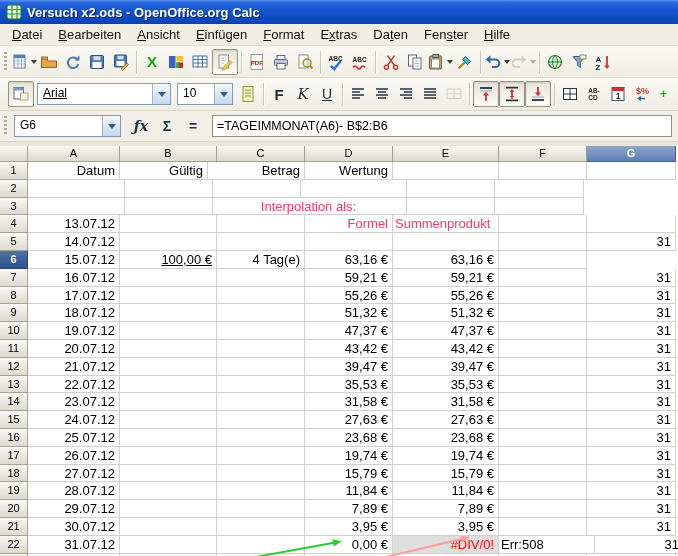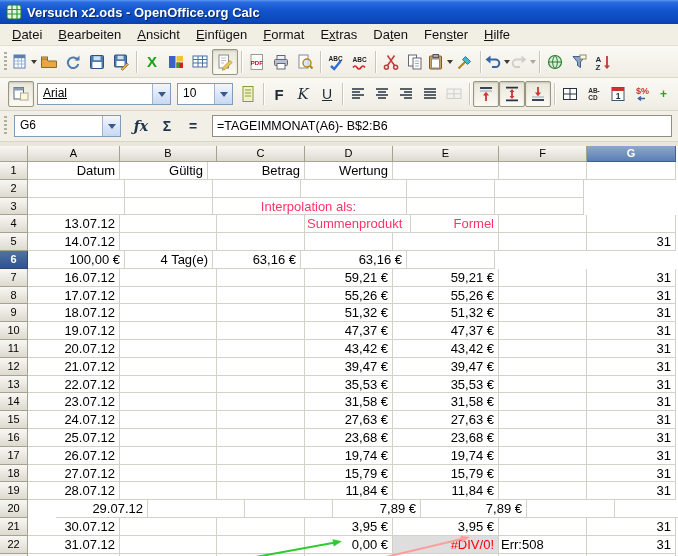--- a/index.html
+++ b/index.html
@@ -501,38 +501,39 @@
         <div class="cell" style="width: 88px;"></div>
         <div class="cell" style="text-align: center; color: rgb(255, 51, 102); width: 194px;">Interpolation als:</div>
         <div class="cell" style="width: 88px;"></div>
         <div class="cell" style="width: 89px;"></div>
       </div>
       <div class="row">
         <div class="rh">4</div>
         <div class="cell" style="width: 92px;">13.07.12</div>
         <div class="cell" style="width: 97px;"></div>
         <div class="cell" style="width: 88px;"></div>
+        <div class="cell" style="color: rgb(255, 51, 102); width: 88px;">Formel</div>
         <div class="cell" style="text-align: left; color: rgb(255, 51, 102); width: 106px;">Summenprodukt</div>
-        <div class="cell" style="color: rgb(255, 51, 102); width: 88px;">Formel</div>
         <div class="cell" style="width: 88px;"></div>
         <div class="cell" style="width: 89px;"></div>
       </div>
       <div class="row">
         <div class="rh">5</div>
         <div class="cell" style="width: 92px;">14.07.12</div>
         <div class="cell" style="width: 97px;"></div>
         <div class="cell" style="width: 88px;"></div>
         <div class="cell" style="width: 88px;"></div>
         <div class="cell" style="width: 106px;"></div>
         <div class="cell" style="width: 88px;"></div>
         <div class="cell" style="width: 89px;">31</div>
       </div>
       <div class="row">
         <div class="rh sel">6</div>
-        <div class="cell" style="width: 97px;">100,00 €</div>
+        <div class="cell" style="width: 92px;">15.07.12</div>
+        <div class="cell" style="width: 97px; text-decoration: underline;">100,00 €</div>
         <div class="cell" style="width: 88px;">4 Tag(e)</div>
         <div class="cell" style="width: 88px;">63,16 €</div>
         <div class="cell" style="width: 106px;">63,16 €</div>
         <div class="cell" style="width: 88px;"></div>
       </div>
       <div class="row">
         <div class="rh">7</div>
         <div class="cell" style="width: 92px;">16.07.12</div>
         <div class="cell" style="width: 97px;"></div>
         <div class="cell" style="width: 88px;"></div>
@@ -656,21 +657,21 @@
         <div class="cell" style="width: 92px;">28.07.12</div>
         <div class="cell" style="width: 97px;"></div>
         <div class="cell" style="width: 88px;"></div>
         <div class="cell" style="width: 88px;">11,84 €</div>
         <div class="cell" style="width: 106px;">11,84 €</div>
         <div class="cell" style="width: 88px;"></div>
         <div class="cell" style="width: 89px;">31</div>
       </div>
       <div class="row">
         <div class="rh">20</div>
-        <div class="cell" style="width: 92px; margin-left: 28px;">29.07.12</div>
+        <div class="cell" style="width: 92px;">29.07.12</div>
         <div class="cell" style="width: 97px;"></div>
         <div class="cell" style="width: 88px;"></div>
         <div class="cell" style="width: 88px;">7,89 €</div>
         <div class="cell" style="width: 106px;">7,89 €</div>
         <div class="cell" style="width: 88px;"></div>
         <div class="cell" style="width: 89px;">31</div>
       </div>
       <div class="row">
         <div class="rh">21</div>
         <div class="cell" style="width: 92px;">30.07.12</div>
@@ -681,21 +682,21 @@
         <div class="cell" style="width: 88px;"></div>
         <div class="cell" style="width: 89px;">31</div>
       </div>
       <div class="row">
         <div class="rh">22</div>
         <div class="cell" style="width: 92px;">31.07.12</div>
         <div class="cell" style="width: 97px;"></div>
         <div class="cell" style="width: 88px;"></div>
         <div class="cell" style="width: 88px;">0,00 €</div>
         <div class="cell" style="color: rgb(255, 0, 0); background: rgb(222, 222, 222); width: 106px;">#DIV/0!</div>
-        <div class="cell" style="text-align: left; width: 88px;">Err:508</div>
+        <div class="cell" style="text-align: left; width: 96px;">Err:508</div>
         <div class="cell" style="width: 89px;">31</div>
       </div>
       <div class="row" style="height: 6.4px;">
         <div class="rh"></div>
         <div class="cell" style="width: 92px;"></div>
         <div class="cell" style="width: 97px;"></div>
         <div class="cell" style="width: 88px;"></div>
         <div class="cell" style="width: 88px;"></div>
         <div class="cell" style="width: 106px;"></div>
         <div class="cell" style="width: 88px;"></div>

